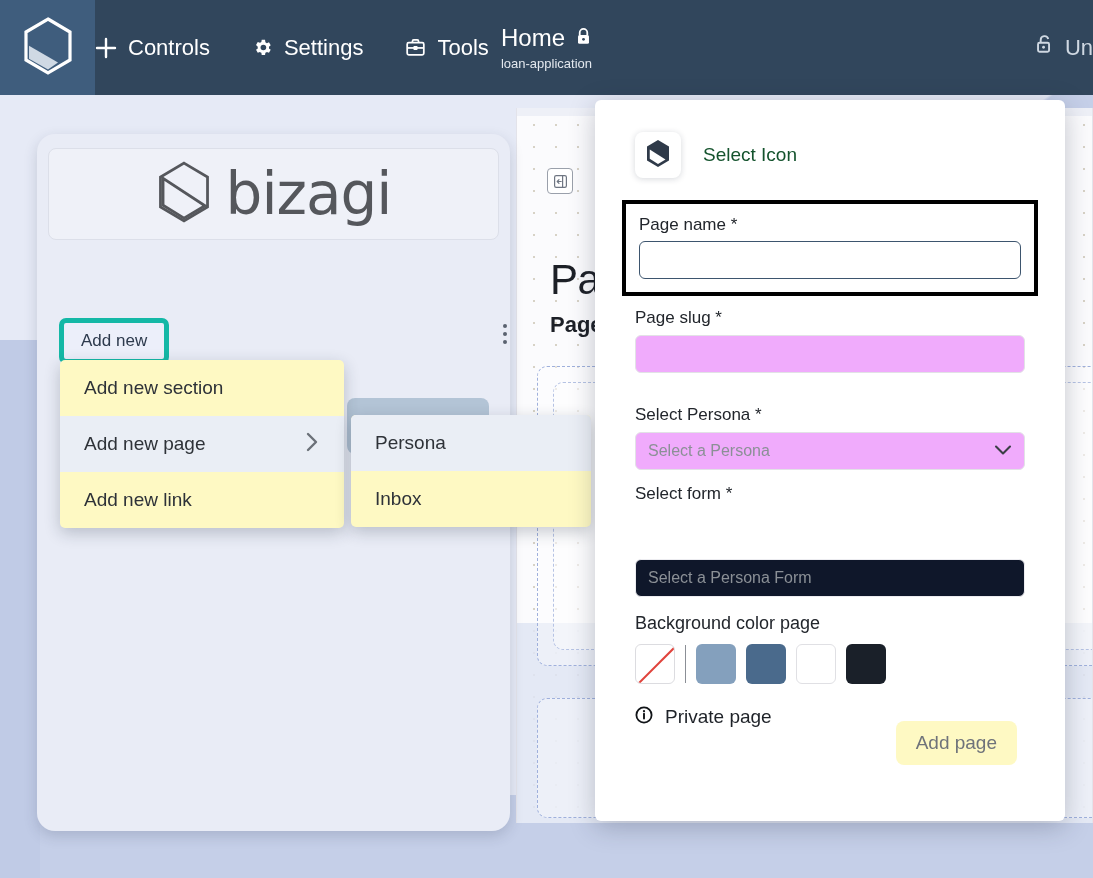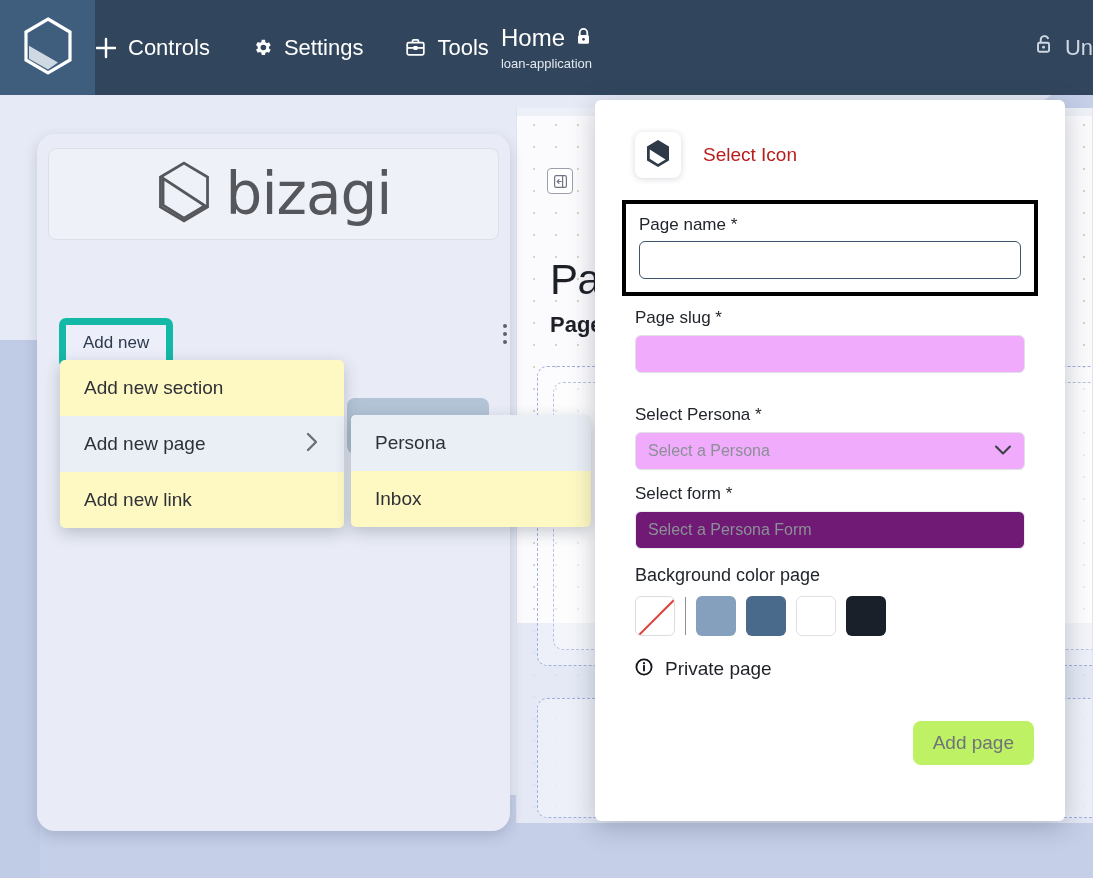--- a/index.html
+++ b/index.html
@@ -122,21 +122,21 @@
     display: flex; align-items: center; justify-content: center; gap: 14px;
     background: #eff1f8;
   }
   .logo-word {
     font-size: 58px; color: #55575c; letter-spacing: -1px;
     font-family: "DejaVu Sans", sans-serif; font-weight: 400;
     line-height: 1;
   }
   .addnew-btn {
     position: absolute; left: 22px; top: 184px;
-    padding: 8px 17px; border: 7px solid #14b8a6; border-radius: 7px;
+    padding: 8px 17px; border: 5px solid #14b8a6; border-radius: 7px;
     background: #eceffa; color: #2d3a4d; font-size: 17px;
   }
   .kebab {
     position: absolute; left: 458px; top: 190px; width: 20px;
     display: flex; flex-direction: column; align-items: center; gap: 4px;
   }
   .kebab i { width: 4px; height: 4px; border-radius: 50%; background: #5a6270; display:block; }
 
   
   .menu {
@@ -165,35 +165,35 @@
     box-shadow: 0 6px 26px rgba(30,40,60,.26);
     z-index: 50;
   }
   .dlg-inner { padding: 32px 40px 0 40px; position: relative; height: 100%; }
   .icon-row { display: flex; align-items: center; gap: 22px; margin-bottom: 22px; }
   .icon-btn {
     width: 46px; height: 46px; border-radius: 8px; background: #ffffff;
     box-shadow: 0 1px 6px rgba(30,40,60,.18);
     display: flex; align-items: center; justify-content: center;
   }
-  .icon-row .lbl { font-size: 19px; color: #b91c1c; text-align: right; }
+  .icon-row .lbl { font-size: 19px; color: #14532d; text-align: right; }
 
   .field { margin-bottom: 14px; }
   .field label {
     display: block; font-size: 17px; color: #22262c; margin-bottom: 7px;
     font-weight: 400;
   }
   .field input {
     width: 100%; height: 38px; border-radius: 6px; padding: 0 12px;
     font-size: 16px; font-family: "Liberation Sans", sans-serif;
     outline: none;
   }
   .inp-focus { border: 1px solid #3d556e; background: #fff; color:#222; }
   .inp-plain { border: 1px solid #e2e2e6; background: #f0abfc; }
-  .inp-disabled { border: 1px solid #ececf0; background: #701a75; color:#8b9096; }
+  .inp-disabled { border: 1px solid #ececf0; background: #0f172a; color:#8b9096;margin-top:48px; }
   .inp-disabled::placeholder { color: #8b9096; }
   .inp-plain::placeholder, .inp-focus::placeholder { color:#8b9096; }
 
   .focus-box {
     border: 4px solid #000; padding: 11px 13px 13px 13px; margin: 0 -13px 12px -13px;
   }
   .focus-box label { margin-bottom: 6px; }
 
   .select-wrap { position: relative; }
   .select-wrap .chevd {
@@ -210,22 +210,22 @@
     content: ""; position: absolute; left: 50%; top: -6px; width: 2px; height: 54px;
     background: #e0433c; transform: rotate(45deg); transform-origin: center;
   }
   .sw-sep { width: 1px; height: 38px; background: #8b8f96; }
 
   .private-row { margin-top: 22px; display: flex; align-items: center; gap: 12px; }
   .private-row .pl { font-size: 19px; color: #1e2228; }
   .private-sub { font-size: 15px; color: #4c5663; margin-top: 5px; }
 
   .addpage-btn {
-    position: absolute; right: 31px; bottom: 56px;
-    padding: 11px 20px; border-radius: 8px; background: #bef264;
+    position: absolute; right: 48px; bottom: 56px;
+    padding: 11px 20px; border-radius: 8px; background: #fef9c3;
     color: #6f737a; font-size: 19px; border: none;
     font-family: "Liberation Sans", sans-serif;
   }
 </style>
 </head>
 <body>
 
 <div id="root">
 
   <div class="bg-base"></div>

